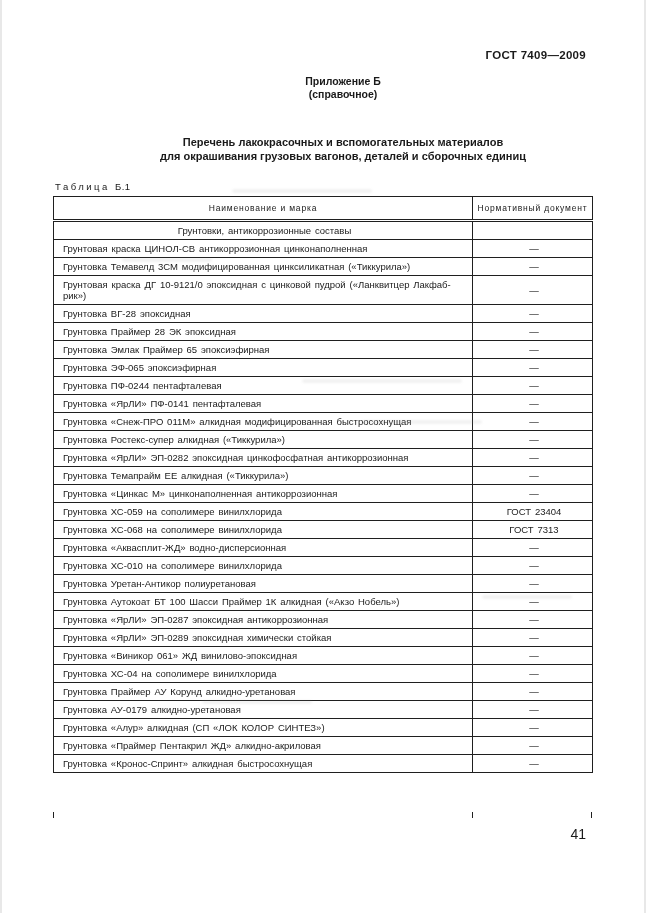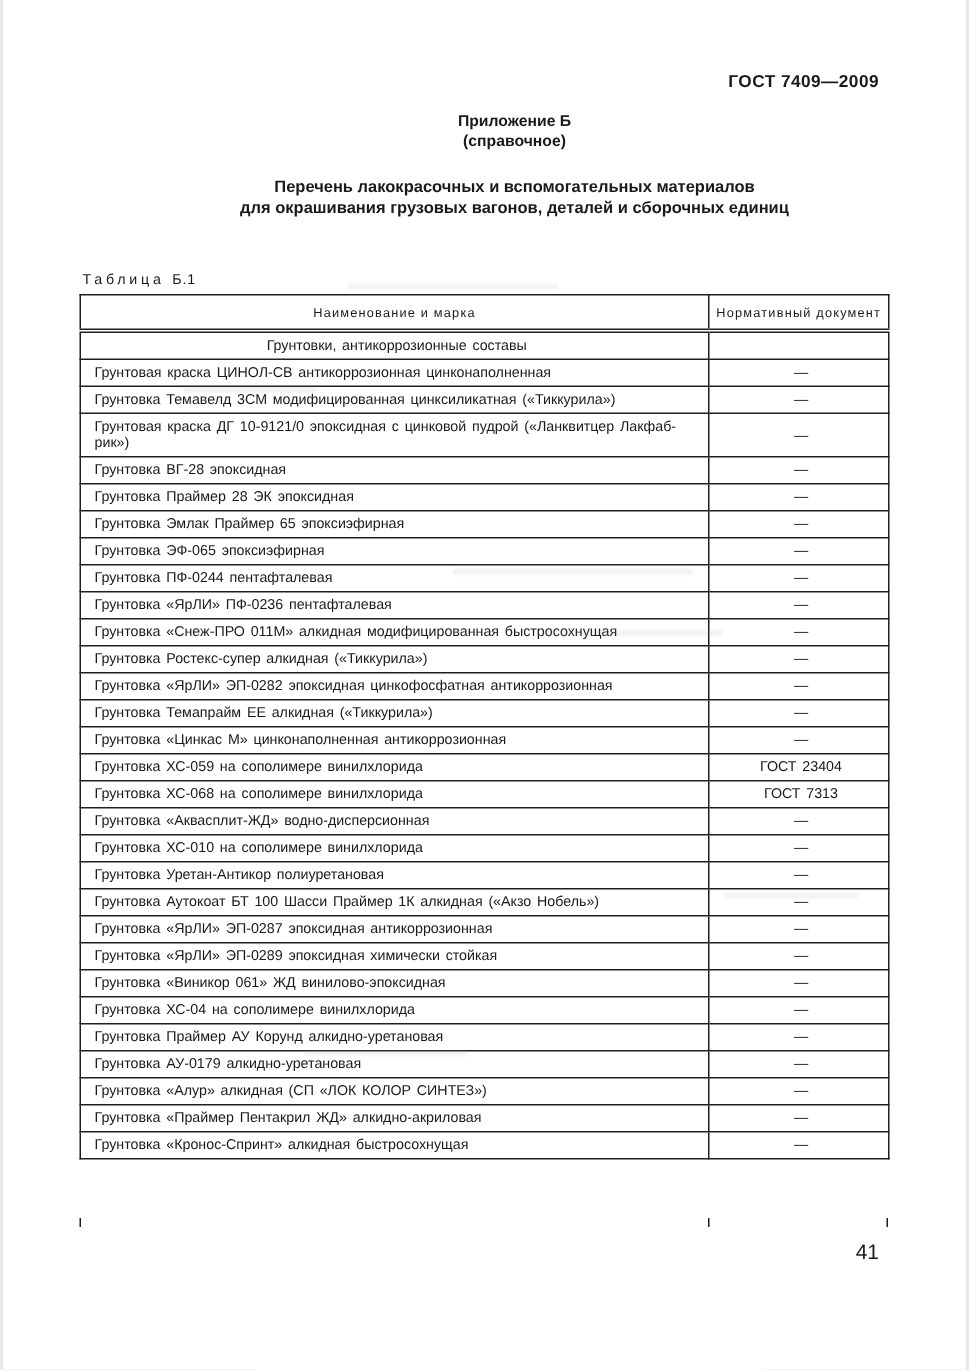--- a/index.html
+++ b/index.html
@@ -11,21 +11,21 @@
     color:#1a1a1a;
     overflow:hidden;
     margin:0 auto;
   }
   .doc-ref{
     position:absolute;top:49px;right:58px;
     font-weight:bold;font-size:11.5px;letter-spacing:.3px;
   }
   .centered-block{position:absolute;left:0;width:606px;text-align:center;margin-left:38px;}
   .appendix{top:75px;font-weight:bold;font-size:10.5px;line-height:13px;}
-  .main-title{top:119px;font-weight:bold;font-size:11px;line-height:13.5px;}
+  .main-title{top:136px;font-weight:bold;font-size:11px;line-height:13.5px;}
   .table-label{
     position:absolute;left:53px;top:181px;
     font-size:9.5px;letter-spacing:2.5px;
   }
   .table-label b{font-weight:normal;letter-spacing:.5px;}
   table.gost{
     position:absolute;left:51px;top:196px;
     width:539px;border-collapse:collapse;table-layout:fixed;
   }
   table.gost col.c1{width:419px;}
@@ -120,21 +120,21 @@
     </tr>
         <tr>
       <td class="name-cell">Грунтовка ЭФ-065 эпоксиэфирная</td>
       <td class="doc-cell">—</td>
     </tr>
         <tr>
       <td class="name-cell">Грунтовка ПФ-0244 пентафталевая</td>
       <td class="doc-cell">—</td>
     </tr>
         <tr>
-      <td class="name-cell">Грунтовка «ЯрЛИ» ПФ-0236 пентафталевая</td>
+      <td class="name-cell">Грунтовка «ЯрЛИ» ПФ-0141 пентафталевая</td>
       <td class="doc-cell">—</td>
     </tr>
         <tr>
       <td class="name-cell">Грунтовка «Снеж-ПРО 011М» алкидная модифицированная быстросохнущая</td>
       <td class="doc-cell">—</td>
     </tr>
         <tr>
       <td class="name-cell">Грунтовка Ростекс-супер алкидная («Тиккурила»)</td>
       <td class="doc-cell">—</td>
     </tr>

